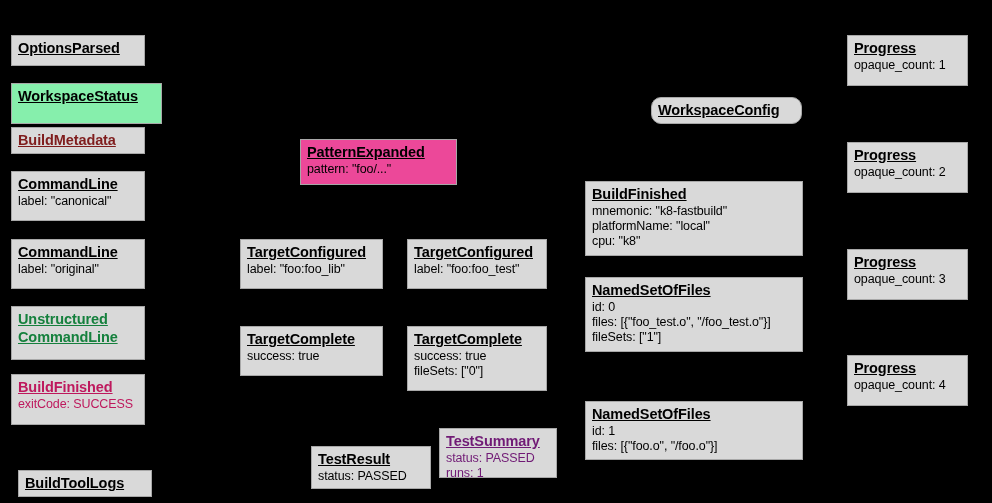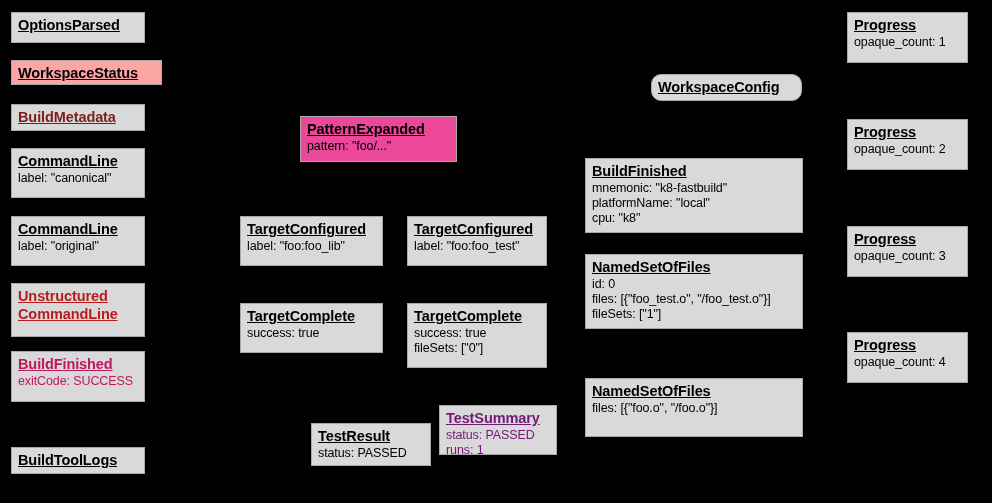--- a/index.html
+++ b/index.html
@@ -19,20 +19,21 @@
   .node {
     position: absolute;
     box-sizing: border-box;
     background: #d9d9d9;
     border: 1px solid #a8a8a8;
     border-top-color: #f2f2f2;
     border-left-color: #f2f2f2;
     padding: 4px 6px 6px 6px;
     color: #000000;
     line-height: 1.22;
+    margin-top: 23px;
   }
   .node-title {
     font-size: 14.5px;
     font-weight: bold;
     text-decoration: underline;
     display: block;
     white-space: nowrap;
     letter-spacing: -0.1px;
   }
   .node-title.wrap {
@@ -47,42 +48,42 @@
     letter-spacing: -0.1px;
   }
 </style>
 </head>
 <body>
 
 <div id="canvas" style="width: 992px; height: 503px; background: rgb(0, 0, 0);">
     <div class="node" style="left: 11px; top: 12px; width: 134px; height: 31px; background: rgb(217, 217, 217); border-color: rgb(168, 168, 168); color: rgb(0, 0, 0);">
       <span class="node-title">OptionsParsed</span>
     </div>
-    <div class="node" style="left: 11px; top: 60px; width: 151px; height: 25px; background: #fca5a5; border-color: rgb(168, 168, 168); color: rgb(0, 0, 0);">
+    <div class="node" style="left: 11px; top: 60px; width: 151px; height: 41px; background: #86efac; border-color: rgb(168, 168, 168); color: rgb(0, 0, 0);">
       <span class="node-title">WorkspaceStatus</span>
     </div>
     <div class="node" style="left: 11px; top: 104px; width: 134px; height: 27px; background: rgb(217, 217, 217); border-color: rgb(168, 168, 168); color: #7f1d1d;">
       <span class="node-title">BuildMetadata</span>
     </div>
     <div class="node" style="left: 11px; top: 148px; width: 134px; height: 50px; background: rgb(217, 217, 217); border-color: rgb(168, 168, 168); color: rgb(0, 0, 0);">
       <span class="node-title">CommandLine</span>
       <span class="node-field">label: "canonical"</span>
     </div>
     <div class="node" style="left: 11px; top: 216px; width: 134px; height: 50px; background: rgb(217, 217, 217); border-color: rgb(168, 168, 168); color: rgb(0, 0, 0);">
       <span class="node-title">CommandLine</span>
       <span class="node-field">label: "original"</span>
     </div>
-    <div class="node" style="left: 11px; top: 283px; width: 134px; height: 54px; background: rgb(217, 217, 217); border-color: rgb(168, 168, 168); color: #b91c1c;">
+    <div class="node" style="left: 11px; top: 283px; width: 134px; height: 54px; background: rgb(217, 217, 217); border-color: rgb(168, 168, 168); color: #15803d;">
       <span class="node-title wrap">Unstructured CommandLine</span>
     </div>
     <div class="node" style="left: 11px; top: 351px; width: 134px; height: 51px; background: rgb(217, 217, 217); border-color: rgb(168, 168, 168); color: #be185d;">
       <span class="node-title">BuildFinished</span>
       <span class="node-field">exitCode: SUCCESS</span>
     </div>
-    <div class="node" style="left: 11px; top: 447px; width: 134px; height: 27px; background: rgb(217, 217, 217); border-color: rgb(168, 168, 168); color: rgb(0, 0, 0);">
+    <div class="node" style="left: 18px; top: 447px; width: 134px; height: 27px; background: rgb(217, 217, 217); border-color: rgb(168, 168, 168); color: rgb(0, 0, 0);">
       <span class="node-title">BuildToolLogs</span>
     </div>
     <div class="node" style="left: 300px; top: 116px; width: 157px; height: 46px; background: #ec4899; border-color: rgb(168, 168, 168); color: rgb(0, 0, 0);">
       <span class="node-title">PatternExpanded</span>
       <span class="node-field">pattern: "foo/..."</span>
     </div>
     <div class="node" style="left: 240px; top: 216px; width: 143px; height: 50px; background: rgb(217, 217, 217); border-color: rgb(168, 168, 168); color: rgb(0, 0, 0);">
       <span class="node-title">TargetConfigured</span>
       <span class="node-field">label: "foo:foo_lib"</span>
     </div>
@@ -118,20 +119,21 @@
       <span class="node-field">cpu: "k8"</span>
     </div>
     <div class="node" style="left: 585px; top: 254px; width: 218px; height: 75px; background: rgb(217, 217, 217); border-color: rgb(168, 168, 168); color: rgb(0, 0, 0);">
       <span class="node-title">NamedSetOfFiles</span>
       <span class="node-field">id: 0</span>
       <span class="node-field">files: [{"foo_test.o", "/foo_test.o"}]</span>
       <span class="node-field">fileSets: ["1"]</span>
     </div>
     <div class="node" style="left: 585px; top: 378px; width: 218px; height: 59px; background: rgb(217, 217, 217); border-color: rgb(168, 168, 168); color: rgb(0, 0, 0);">
       <span class="node-title">NamedSetOfFiles</span>
+      <span class="node-field">id: 1</span>
       <span class="node-field">files: [{"foo.o", "/foo.o"}]</span>
     </div>
     <div class="node" style="left: 847px; top: 12px; width: 121px; height: 51px; background: rgb(217, 217, 217); border-color: rgb(168, 168, 168); color: rgb(0, 0, 0);">
       <span class="node-title">Progress</span>
       <span class="node-field">opaque_count: 1</span>
     </div>
     <div class="node" style="left: 847px; top: 119px; width: 121px; height: 51px; background: rgb(217, 217, 217); border-color: rgb(168, 168, 168); color: rgb(0, 0, 0);">
       <span class="node-title">Progress</span>
       <span class="node-field">opaque_count: 2</span>
     </div>

